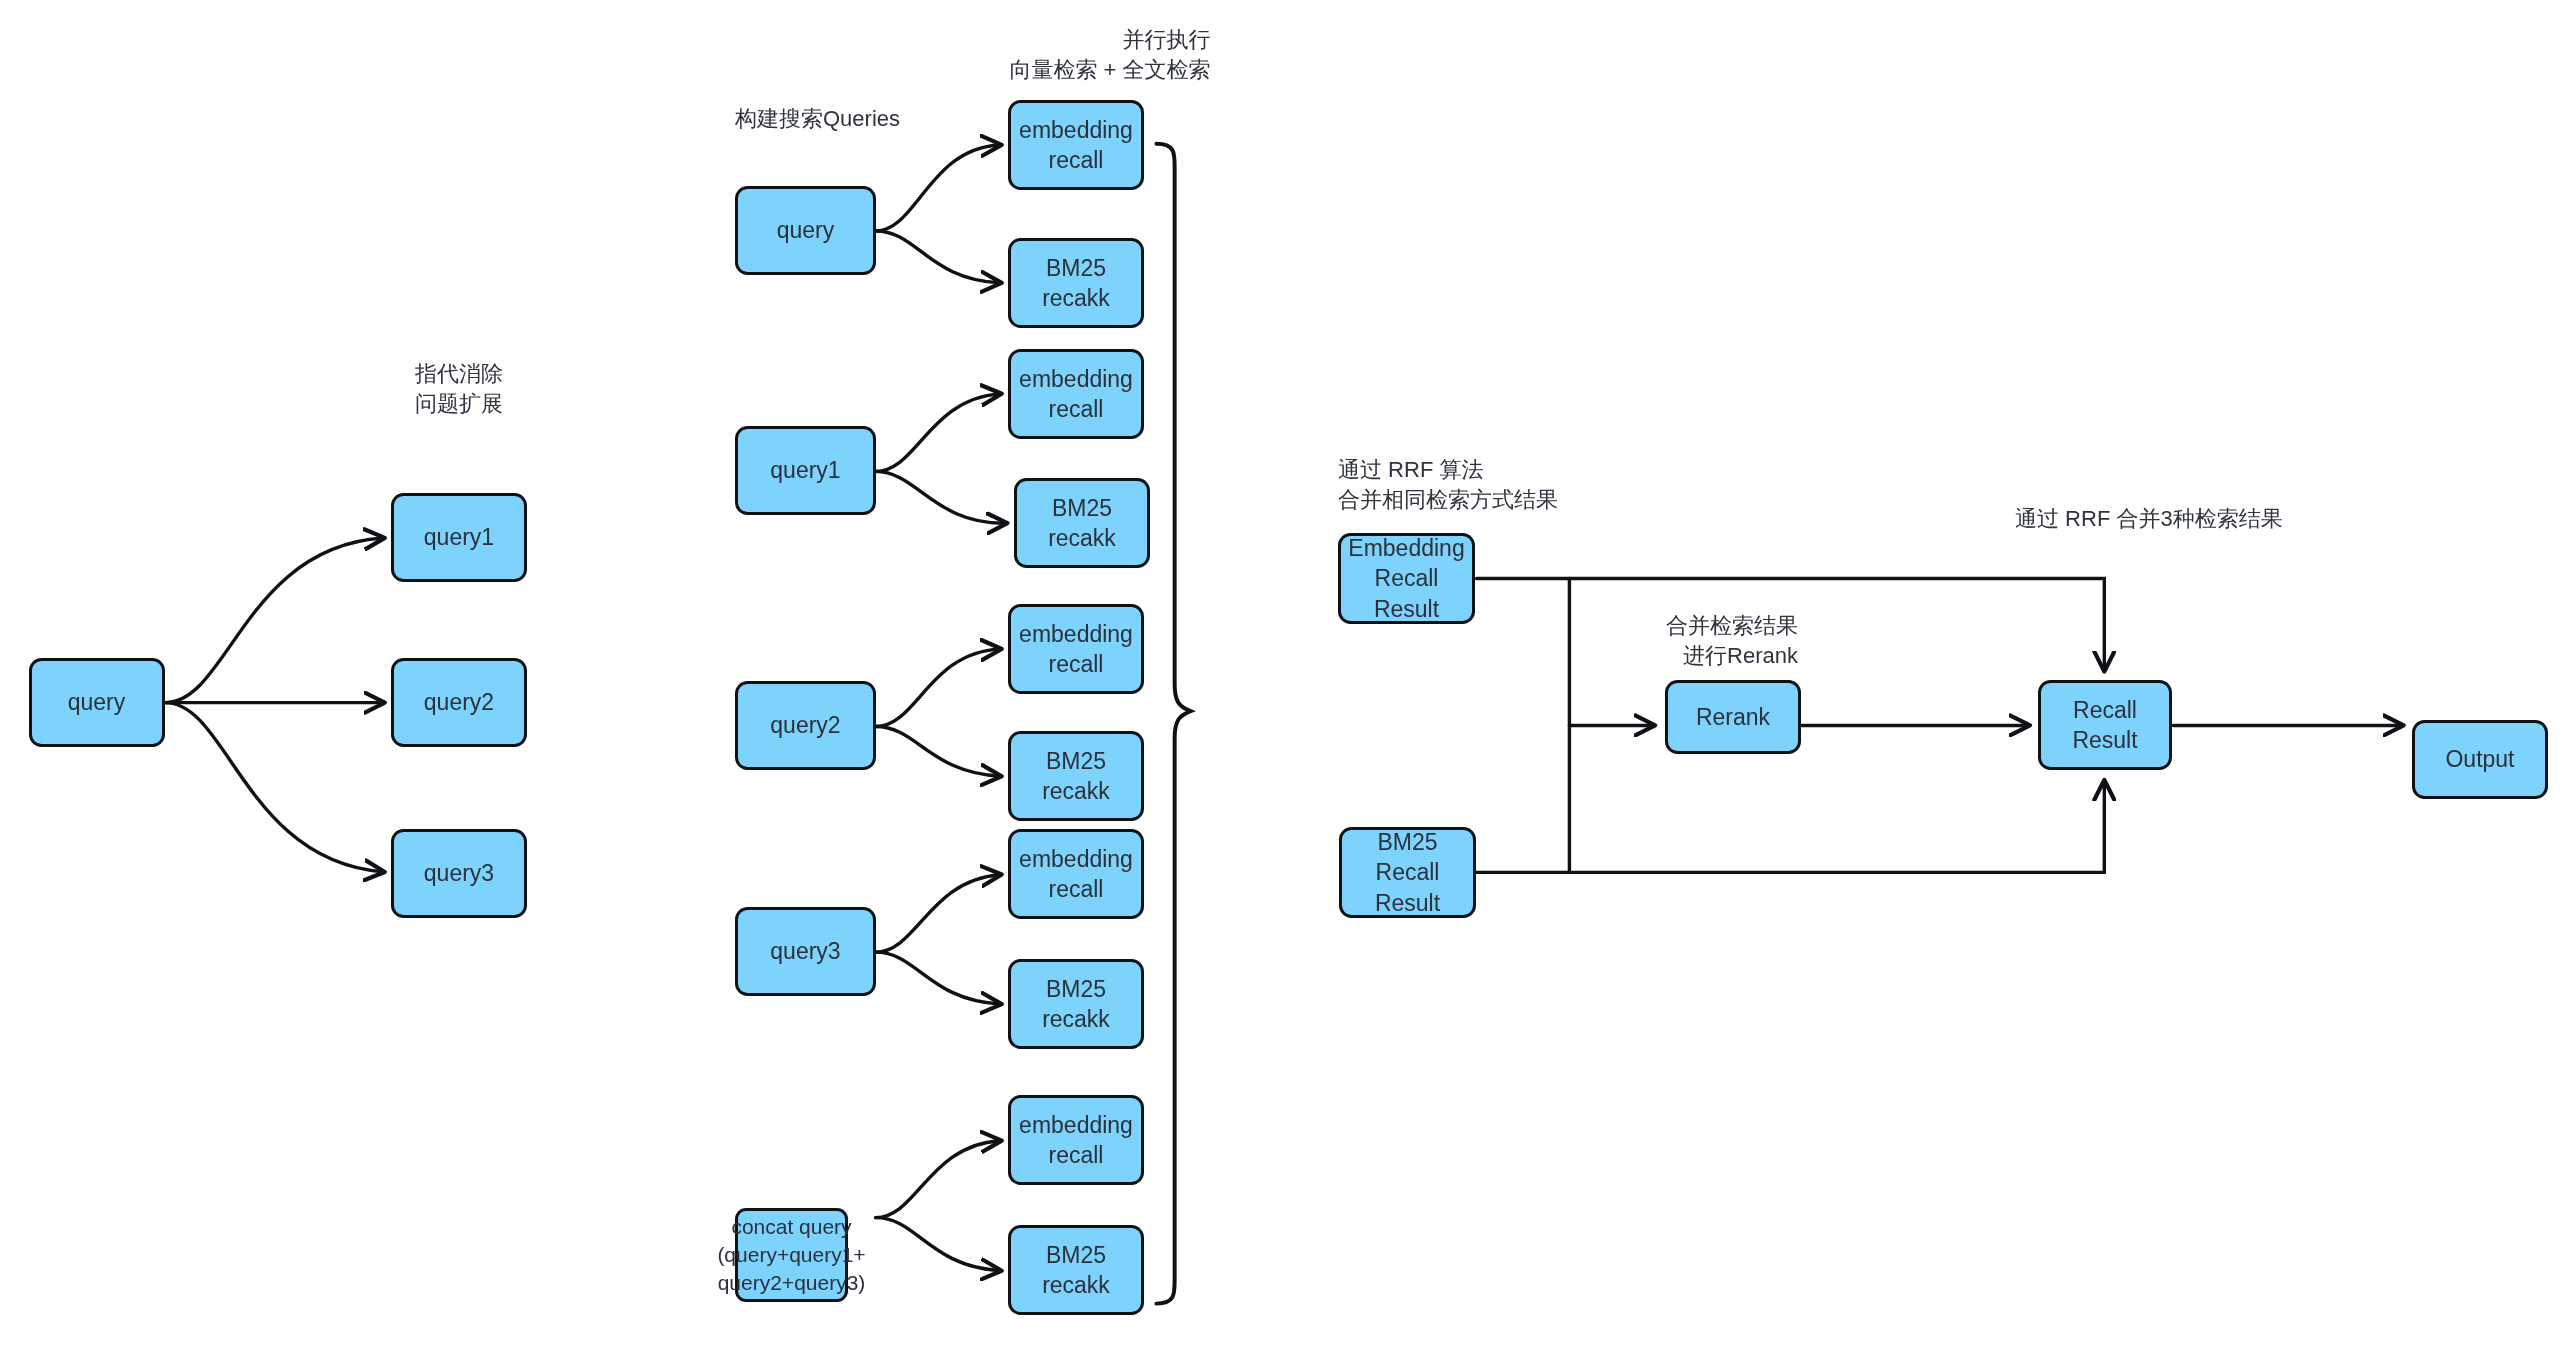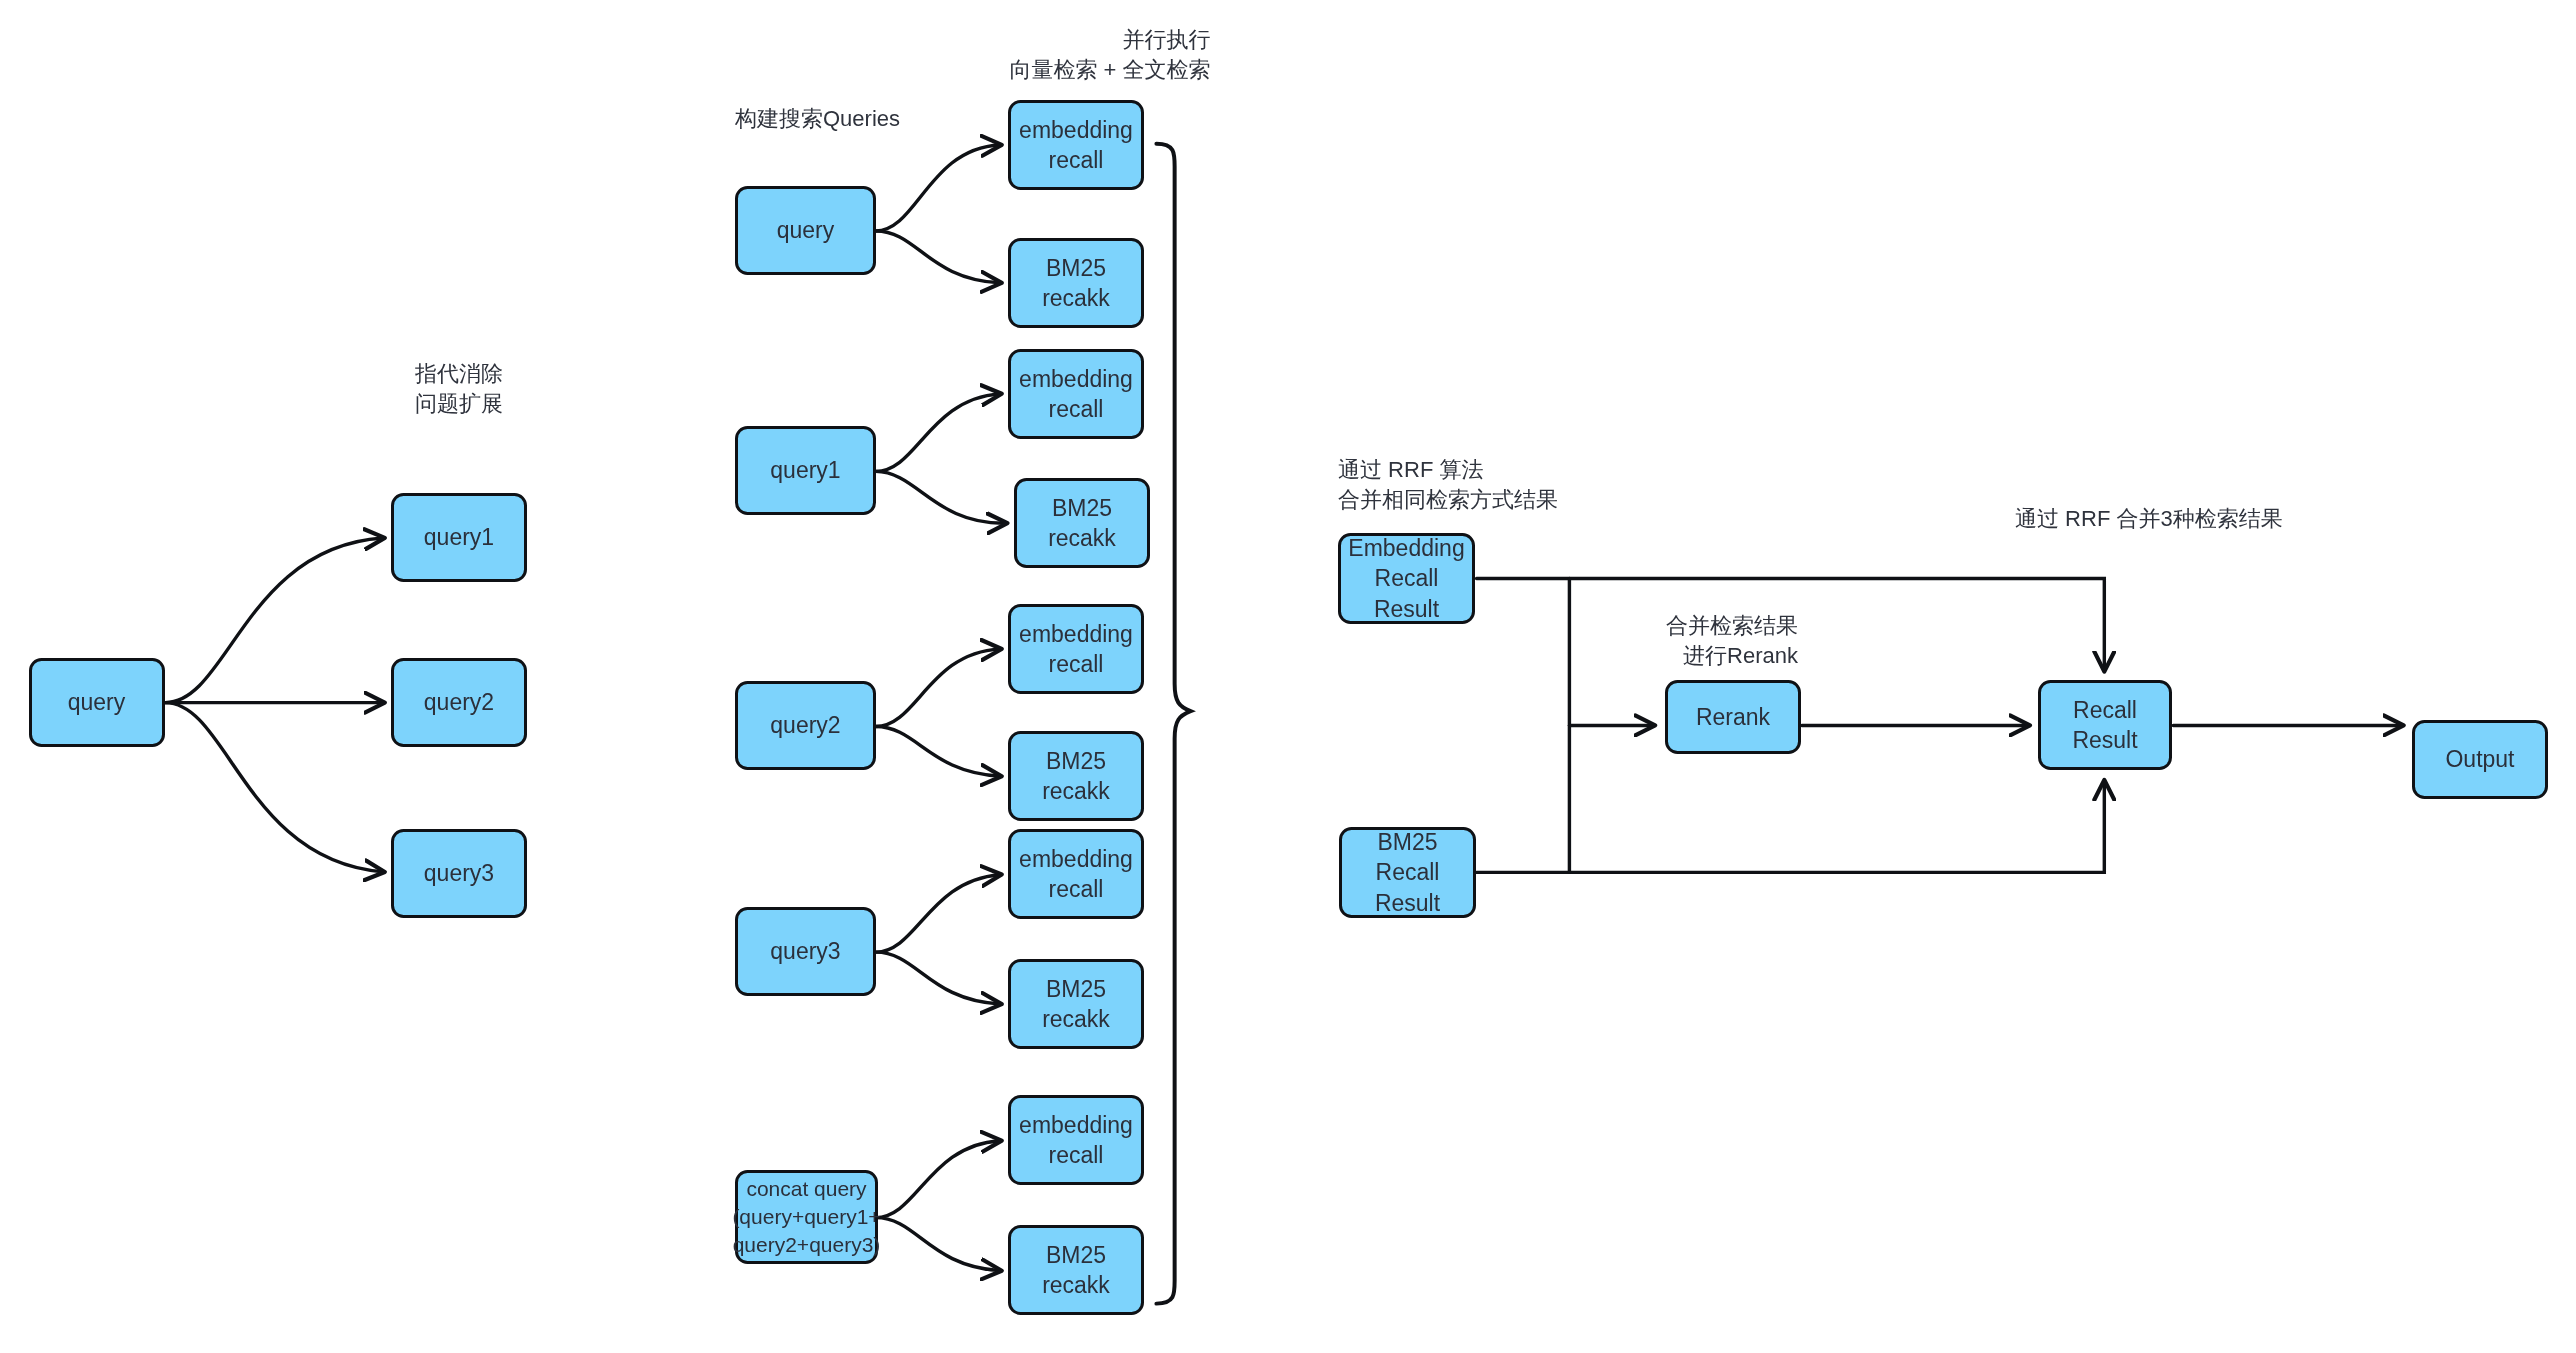--- a/index.html
+++ b/index.html
@@ -135,21 +135,21 @@
   <div class="node" style="left:391px; top:829px; width:136px; height:89px;">query3</div>
 
   <div class="node" style="left:735px; top:186px; width:141px; height:89px;">query</div>
 
   <div class="node" style="left:735px; top:426px; width:141px; height:89px;">query1</div>
 
   <div class="node" style="left:735px; top:681px; width:141px; height:89px;">query2</div>
 
   <div class="node" style="left:735px; top:907px; width:141px; height:89px;">query3</div>
 
-  <div class="node small-text" style="left:735px; top:1170px; width:143px; height:94px;">concat query
+  <div class="node small-text" style="left:735px; top:1208px; width:113px; height:94px;border-radius:11px;">concat query
 (query+query1+
 query2+query3)</div>
 
   <div class="node" style="left:1008px; top:100px; width:136px; height:90px;">embedding
 recall</div>
   <div class="node" style="left:1008px; top:238px; width:136px; height:90px;">BM25
 recakk</div>
 
   <div class="node" style="left:1008px; top:349px; width:136px; height:90px;">embedding
 recall</div>

